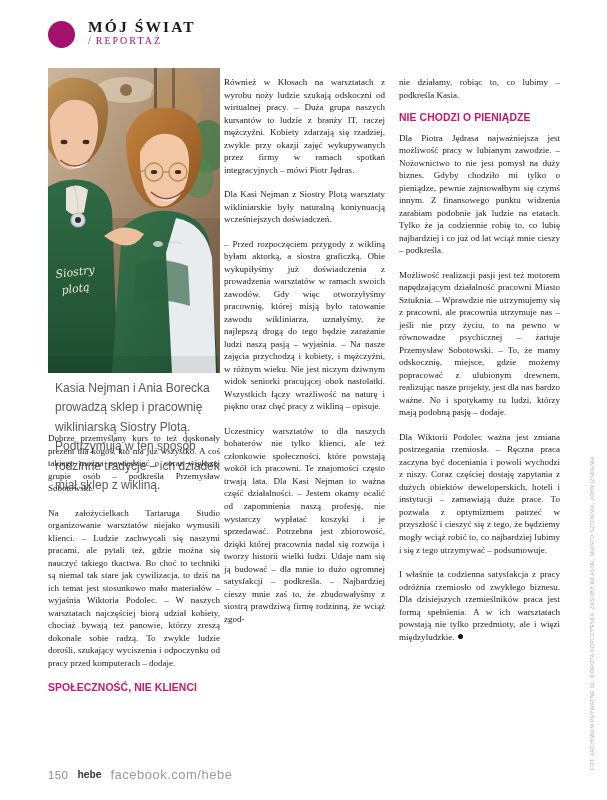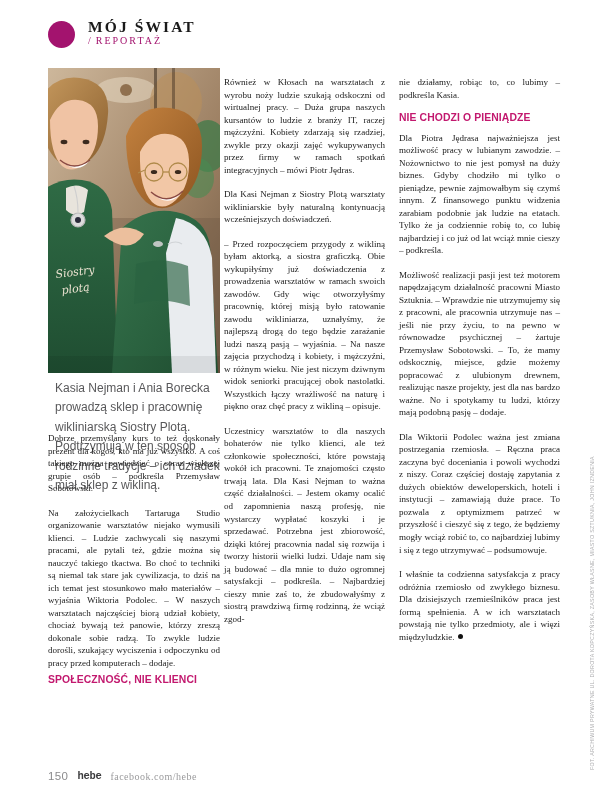--- a/index.html
+++ b/index.html
@@ -110,21 +110,21 @@
   .sec-head {
     font-family: "Liberation Sans", sans-serif;
     font-size: 10.4px;
     font-weight: bold;
     color: #c2186e;
     letter-spacing: 0.1px;
     line-height: 1.2;
     margin: 11px 0 7px 0;
     text-align: left;
   }
-  #col1 .sec-head { margin-top: 5px; }
+  #col1 .sec-head { margin-top: 13px; }
 
   .endmark {
     display: inline-block;
     width: 5px;
     height: 5px;
     border-radius: 50%;
     background: #111;
     vertical-align: 1px;
     margin-left: 3px;
   }
@@ -145,22 +145,22 @@
     letter-spacing: 0.4px;
   }
   .brand {
     font-family: Liberation Mono, monospace;
     font-size: 10.5px;
     font-weight: bold;
     color: #3b3b3d;
     letter-spacing: -0.3px;
   }
   .fb {
-    font-family: Liberation Serif, serif;
-    font-size: 10px;
+    font-family: Liberation Sans, sans-serif;
+    font-size: 13px;
     color: #9a9a9c;
     letter-spacing: 0.5px;
   }
   .credit-wrap {
     position: absolute;
     right: 4px;
     bottom: 30px;
     width: 12px;
     height: 320px;
   }

